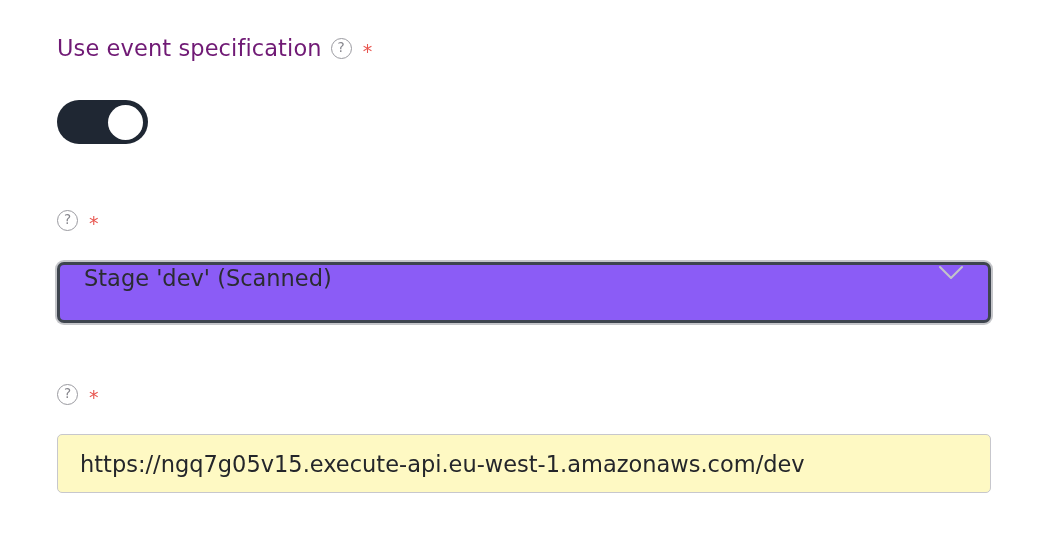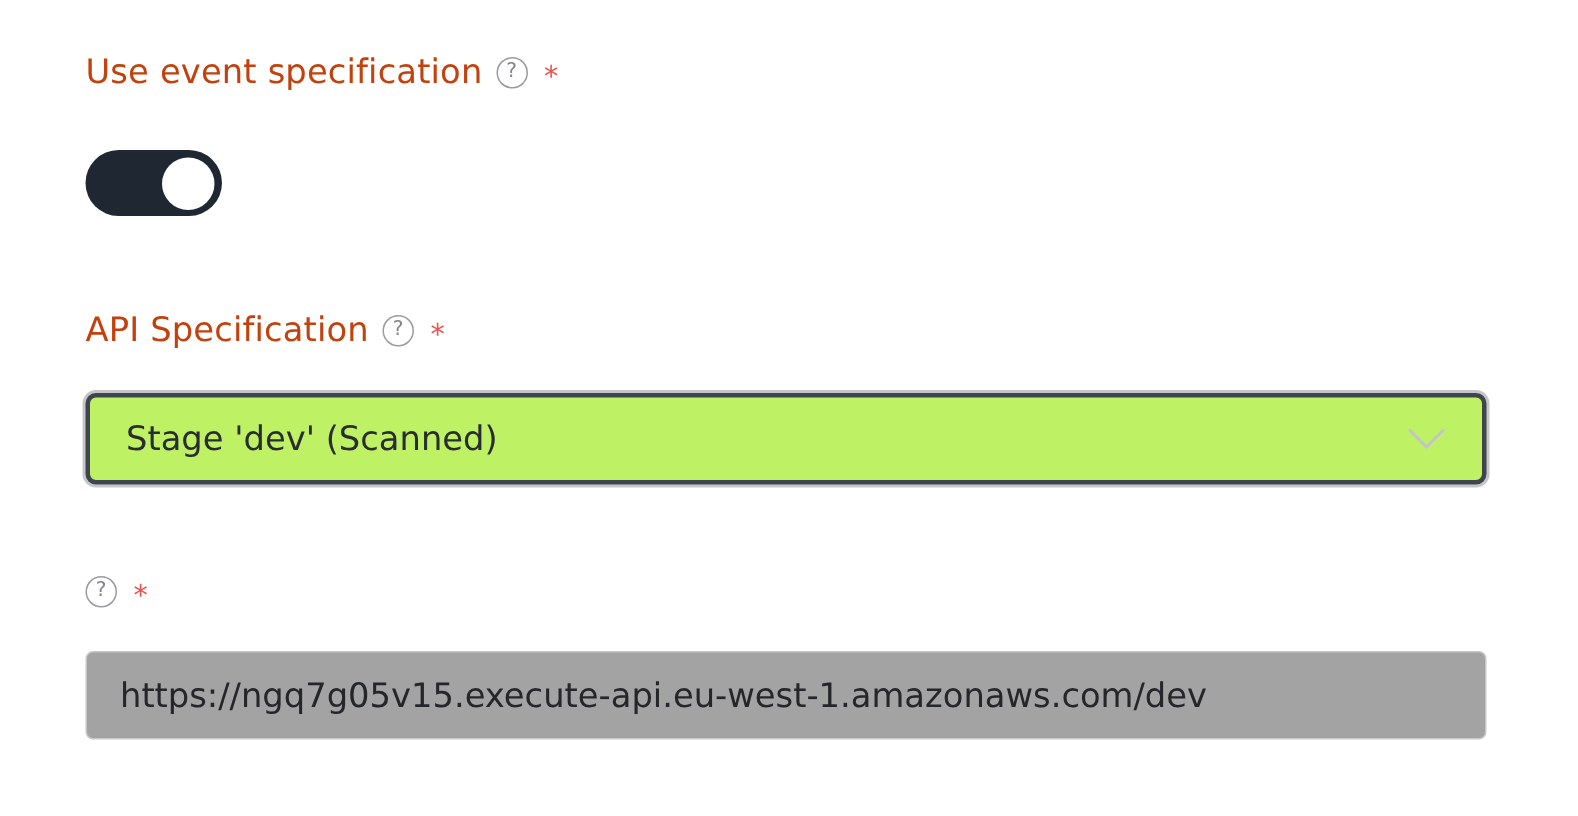--- a/index.html
+++ b/index.html
@@ -31,21 +31,21 @@
   .field-label-row {
     display: flex;
     align-items: center;
     gap: 9px;
     height: 30px;
   }
 
   .field-label {
     font-size: 22.5px;
     line-height: 30px;
-    color: #c2410c;
+    color: #701a75;
     letter-spacing: 0.1px;
     white-space: nowrap;
   }
 
   
   .help-icon {
     display: inline-flex;
     align-items: center;
     justify-content: center;
     width: 21px;
@@ -93,26 +93,26 @@
     border-radius: 50%;
     background: #ffffff;
   }
 
   
   .select-control {
     position: relative;
     width: 934px;
     height: 61px;
     box-sizing: border-box;
-    background: #bef264;
+    background: #8b5cf6;
     border: 3px solid #3e454e;
     border-radius: 7px;
     box-shadow: 0 0 0 2px rgba(150,152,158,0.55);
     display: flex;
-    align-items: center;
+    align-items: flex-start;
     cursor: pointer;
   }
   .select-value {
     font-size: 22.5px;
     color: #2a2c31;
     padding-left: 24px;
     white-space: nowrap;
     overflow: hidden;
     text-overflow: ellipsis;
     flex: 1 1 auto;
@@ -123,21 +123,21 @@
     display: flex;
     align-items: center;
     justify-content: center;
   }
 
   
   .text-input {
     width: 934px;
     height: 59px;
     box-sizing: border-box;
-    background: #a3a3a3;
+    background: #fef9c3;
     border: 1.3px solid #c7c7cd;
     border-radius: 5px;
     font-family: "DejaVu Sans", "Liberation Sans", sans-serif;
     font-size: 22.5px;
     color: #24262a;
     padding: 0 22px;
     outline: none;
     display: block;
   }
   .text-input::placeholder { color: #9a9aa0; }
@@ -164,21 +164,20 @@
   </div>
 
   <div id="toggle-wrap">
     <button class="toggle-switch" aria-pressed="true">
       <span class="toggle-knob"></span>
     </button>
   </div>
 
   <div class="field-group" id="group-api-spec">
     <div class="field-label-row">
-      <span class="field-label">API Specification</span>
       <span class="help-icon">?</span>
       <span class="required-mark">*</span>
     </div>
   </div>
 
   <div id="select-wrap">
     <div class="select-control">
       <span class="select-value">Stage 'dev' (Scanned)</span>
       <span class="select-chevron">
         <svg width="26" height="16" viewBox="0 0 26 16" aria-hidden="true">

